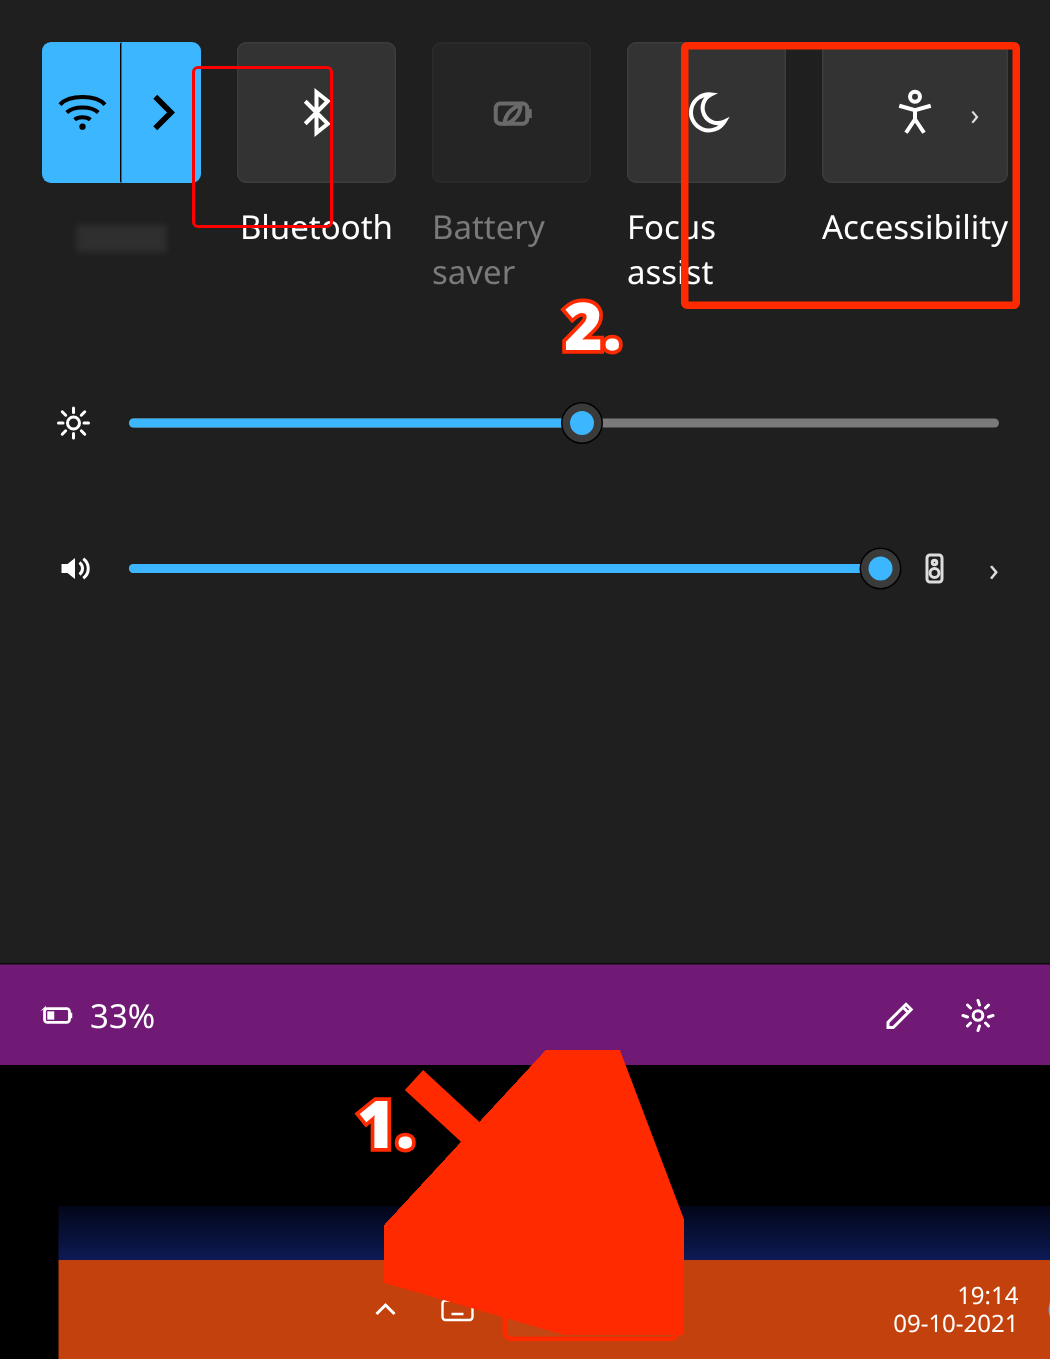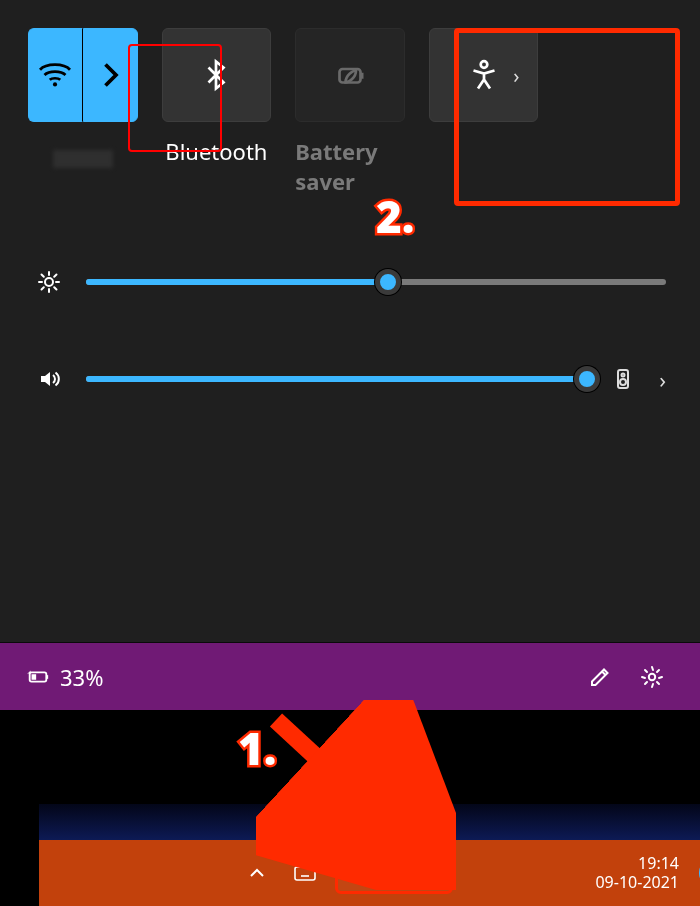--- a/index.html
+++ b/index.html
@@ -21,21 +21,21 @@
   }
   .tile { display: flex; flex-direction: column; align-items: center; gap: 14px; }
   .tile .btn {
     width: 100%; height: 94px; border-radius: 6px;
     background: #333333; border: 1px solid #3d3d3d;
     display: flex; align-items: center; justify-content: center;
     position: relative;
   }
   .tile .lbl { color: #ffffff; font-size: 22px; font-weight: 400; }
   .tile.disabled .btn { background: #252525; border-color: #2c2c2c; }
-  .tile.disabled .lbl { color: #7a7a7a; font-weight: bold; }
+  .tile.disabled .lbl { color: #7a7a7a; }
 
   
   .split { display: flex; width: 100%; height: 94px; }
   .split .half {
     flex: 1; display: flex; align-items: center; justify-content: center;
     background: #3cb7ff;
     border: 1px solid #3cb7ff;
   }
   .split .half.left { border-radius: 6px 0 0 6px; border-right: 1px solid #000; }
   .split .half.right { border-radius: 0 6px 6px 0; }
@@ -156,29 +156,38 @@
       <div class="btn">
         <svg class="ico ico-dim" viewBox="0 0 24 24">
           <rect x="5" y="8" width="14" height="9" rx="2"></rect>
           <rect x="19" y="10.5" width="2" height="4" fill="#6a6a6a" stroke="none"></rect>
           <path d="M9 17 C9 12 14 9 16 9 C16 14 11 17 9 17 Z" fill="#252525"></path>
         </svg>
       </div>
       <div class="lbl">Battery saver</div>
     </div>
 
+    <div class="tile">
+      <div class="btn">
+        <svg class="ico" viewBox="0 0 24 24">
+          <path d="M14 4 A 8 8 0 1 0 20 16 A 6.5 6.5 0 0 1 14 4 Z"></path>
+        </svg>
+      </div>
+      <div class="lbl">Focus assist</div>
+    </div>
 
     <div class="tile">
       <div class="btn">
         <svg class="ico" viewBox="0 0 24 24">
           <circle cx="12" cy="5" r="2.2"></circle>
           <path d="M5 9 L12 11 L19 9 M12 11 L12 15 M12 15 L8 21 M12 15 L16 21"></path>
         </svg>
         <span class="chev">›</span>
       </div>
+      <div class="lbl">Accessibility</div>
     </div>
   </div>
 
   <div class="sliders">
 
     <div class="slider-row">
       <div class="label-ico">
         <svg class="ico sm" viewBox="0 0 24 24" style="stroke:#fff">
           <circle cx="12" cy="12" r="4"></circle>
           <g stroke-linecap="round">

